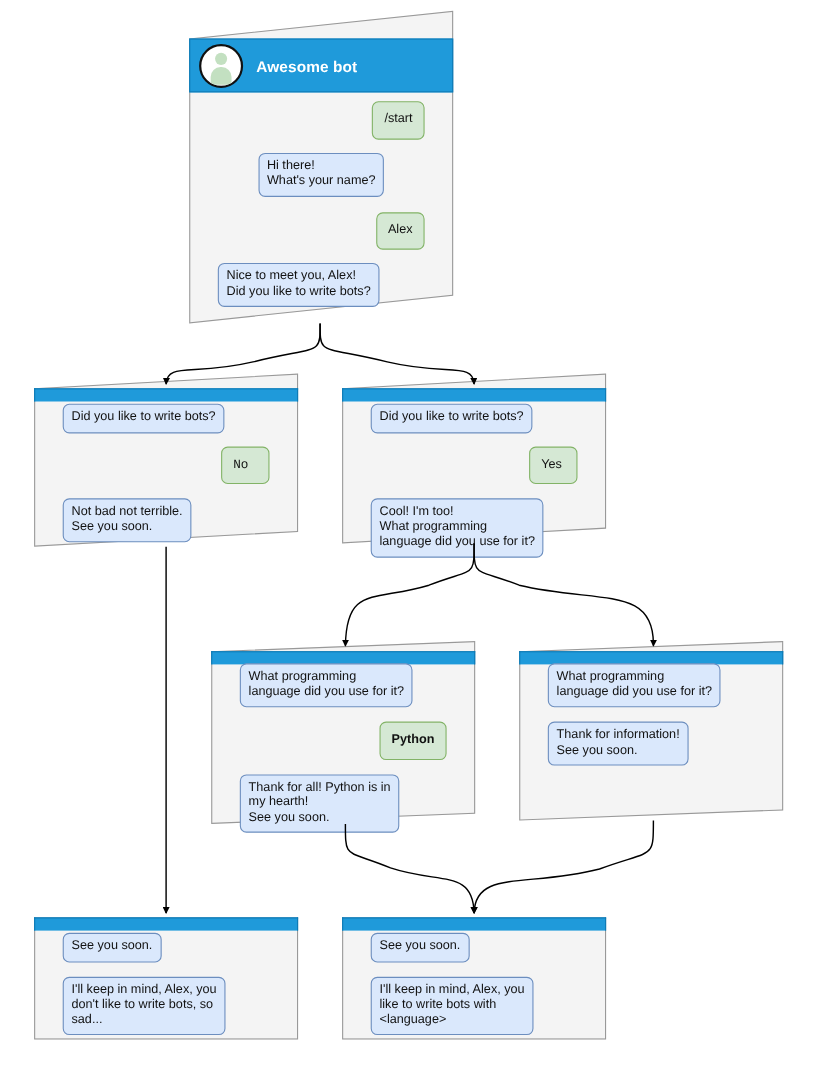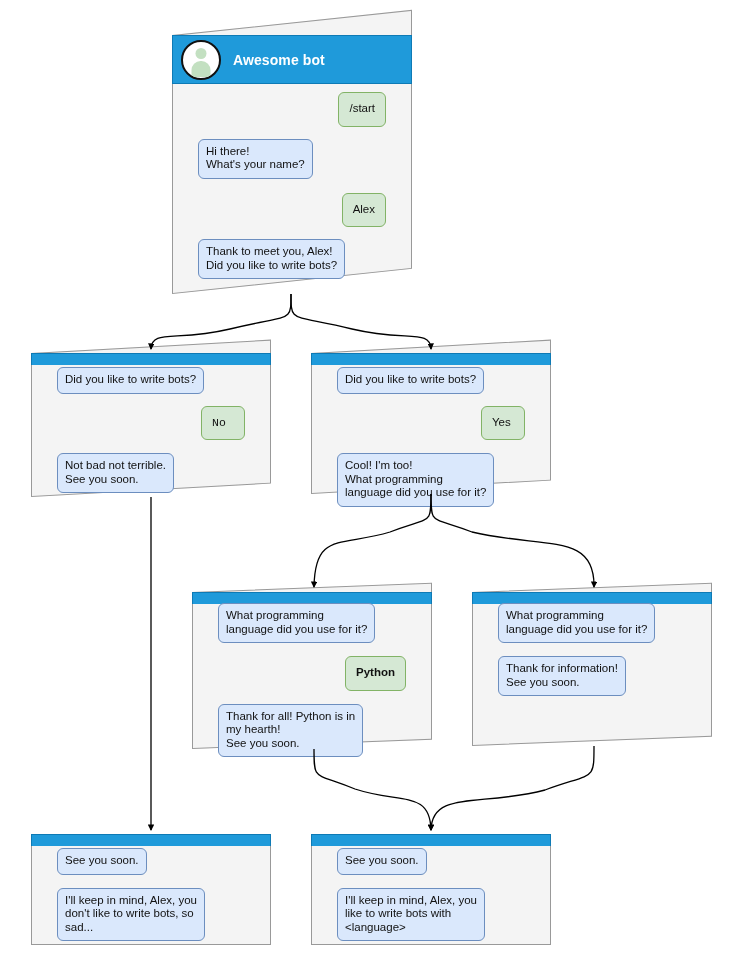--- a/index.html
+++ b/index.html
@@ -184,29 +184,29 @@
       <div class="avatar">
         <span class="head"></span>
         <span class="torso"></span>
       </div>
       <span class="bot-title">Awesome bot</span>
     </div>
     <div class="msgs" style="top:57px;">
       <div class="row right" style="margin-bottom:12px;">
         <div class="bubble user">/start</div>
       </div>
-      <div class="row left" style="margin-bottom:14px;">
+      <div class="row left" style="margin-bottom:14px;justify-content:center;">
         <div class="bubble bot">Hi there!
 What's your name?</div>
       </div>
       <div class="row right" style="margin-bottom:12px;">
         <div class="bubble user">Alex</div>
       </div>
       <div class="row left">
-        <div class="bubble bot">Thank to meet you, Alex!
+        <div class="bubble bot">Nice to meet you, Alex!
 Did you like to write bots?</div>
       </div>
     </div>
   </div>
 
   <div class="card" style="left:31px; top:349px; width:240px; height:144px;">
     <div class="card-skew" style="transform: skewY(-3.2deg); transform-origin: left top;">
       <div class="card-body"></div>
     </div>
     <div class="card-header thin"></div>

